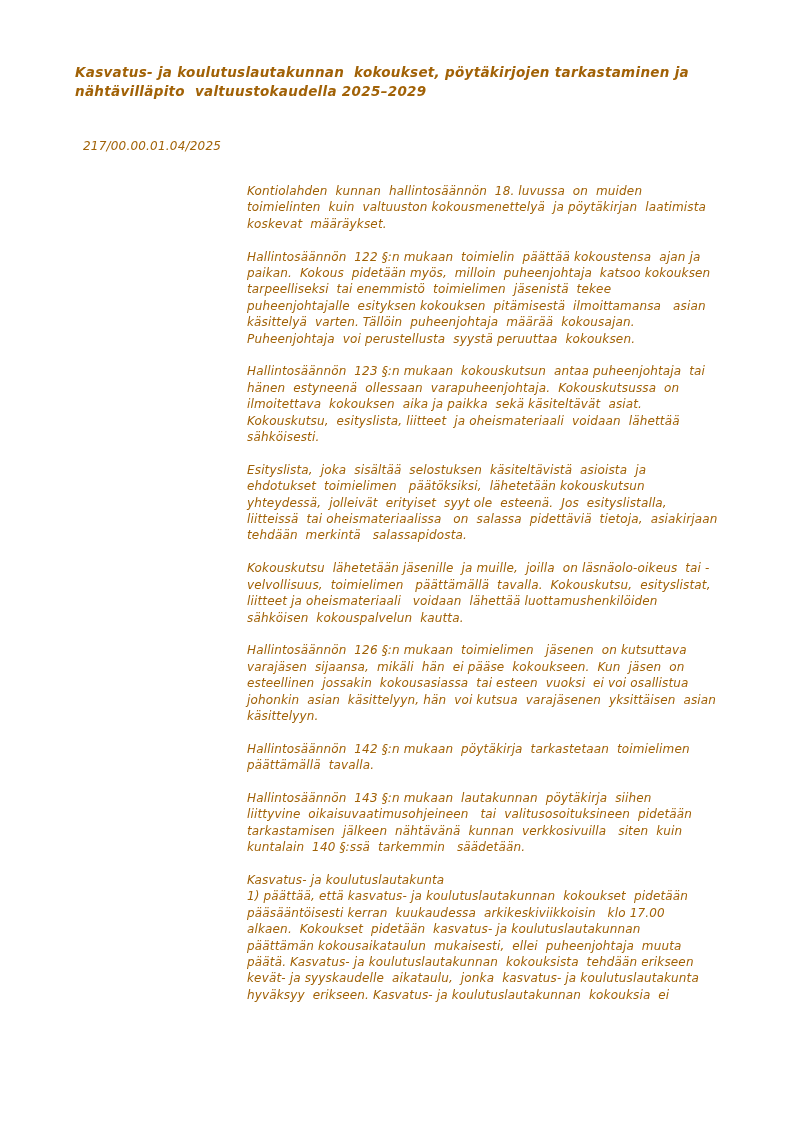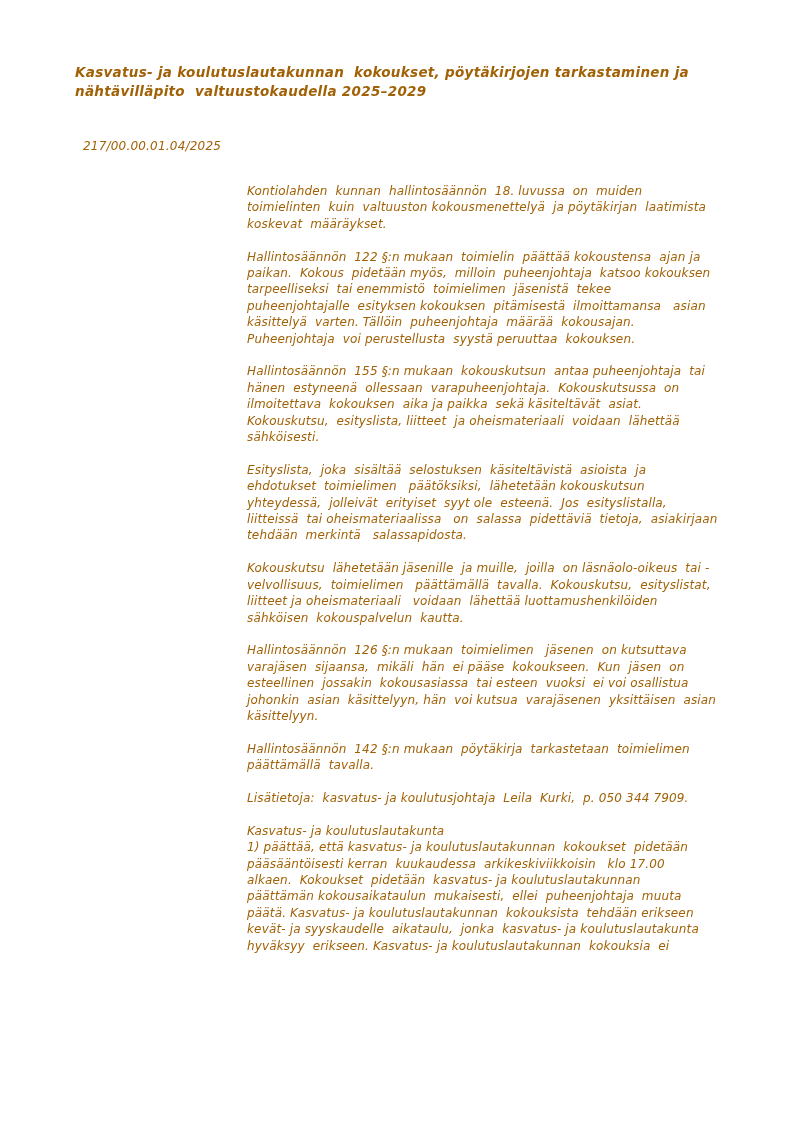--- a/index.html
+++ b/index.html
@@ -77,42 +77,45 @@
   <div class="body-col">
     <p>Kontiolahden  kunnan  hallintosäännön  18. luvussa  on  muiden
 toimielinten  kuin  valtuuston kokousmenettelyä  ja pöytäkirjan  laatimista
 koskevat  määräykset.</p>
     <p>Hallintosäännön  122 §:n mukaan  toimielin  päättää kokoustensa  ajan ja
 paikan.  Kokous  pidetään myös,  milloin  puheenjohtaja  katsoo kokouksen
 tarpeelliseksi  tai enemmistö  toimielimen  jäsenistä  tekee
 puheenjohtajalle  esityksen kokouksen  pitämisestä  ilmoittamansa   asian
 käsittelyä  varten. Tällöin  puheenjohtaja  määrää  kokousajan.
 Puheenjohtaja  voi perustellusta  syystä peruuttaa  kokouksen.</p>
-    <p>Hallintosäännön  155 §:n mukaan  kokouskutsun  antaa puheenjohtaja  tai
+    <p>Hallintosäännön  123 §:n mukaan  kokouskutsun  antaa puheenjohtaja  tai
 hänen  estyneenä  ollessaan  varapuheenjohtaja.  Kokouskutsussa  on
 ilmoitettava  kokouksen  aika ja paikka  sekä käsiteltävät  asiat.
 Kokouskutsu,  esityslista, liitteet  ja oheismateriaali  voidaan  lähettää
 sähköisesti.</p>
     <p>Esityslista,  joka  sisältää  selostuksen  käsiteltävistä  asioista  ja
 ehdotukset  toimielimen   päätöksiksi,  lähetetään kokouskutsun
 yhteydessä,  jolleivät  erityiset  syyt ole  esteenä.  Jos  esityslistalla,
 liitteissä  tai oheismateriaalissa   on  salassa  pidettäviä  tietoja,  asiakirjaan
 tehdään  merkintä   salassapidosta.</p>
     <p>Kokouskutsu  lähetetään jäsenille  ja muille,  joilla  on läsnäolo-oikeus  tai -
 velvollisuus,  toimielimen   päättämällä  tavalla.  Kokouskutsu,  esityslistat,
 liitteet ja oheismateriaali   voidaan  lähettää luottamushenkilöiden
 sähköisen  kokouspalvelun  kautta.</p>
     <p>Hallintosäännön  126 §:n mukaan  toimielimen   jäsenen  on kutsuttava
 varajäsen  sijaansa,  mikäli  hän  ei pääse  kokoukseen.  Kun  jäsen  on
 esteellinen  jossakin  kokousasiassa  tai esteen  vuoksi  ei voi osallistua
 johonkin  asian  käsittelyyn, hän  voi kutsua  varajäsenen  yksittäisen  asian
 käsittelyyn.</p>
     <p>Hallintosäännön  142 §:n mukaan  pöytäkirja  tarkastetaan  toimielimen
 päättämällä  tavalla.</p>
-    <p>Lisätietoja:  kasvatus- ja koulutusjohtaja  Leila  Kurki,  p. 050 344 7909.</p>
+    <p>Hallintosäännön  143 §:n mukaan  lautakunnan  pöytäkirja  siihen
+liittyvine  oikaisuvaatimusohjeineen   tai  valitusosoituksineen  pidetään
+tarkastamisen  jälkeen  nähtävänä  kunnan  verkkosivuilla   siten  kuin
+kuntalain  140 §:ssä  tarkemmin   säädetään.</p>
     <p class="proposal-text">Kasvatus- ja koulutuslautakunta
 1) päättää, että kasvatus- ja koulutuslautakunnan  kokoukset  pidetään
 pääsääntöisesti kerran  kuukaudessa  arkikeskiviikkoisin   klo 17.00
 alkaen.  Kokoukset  pidetään  kasvatus- ja koulutuslautakunnan
 päättämän kokousaikataulun  mukaisesti,  ellei  puheenjohtaja  muuta
 päätä. Kasvatus- ja koulutuslautakunnan  kokouksista  tehdään erikseen
 kevät- ja syyskaudelle  aikataulu,  jonka  kasvatus- ja koulutuslautakunta
 hyväksyy  erikseen. Kasvatus- ja koulutuslautakunnan  kokouksia  ei</p>
   </div>
 

